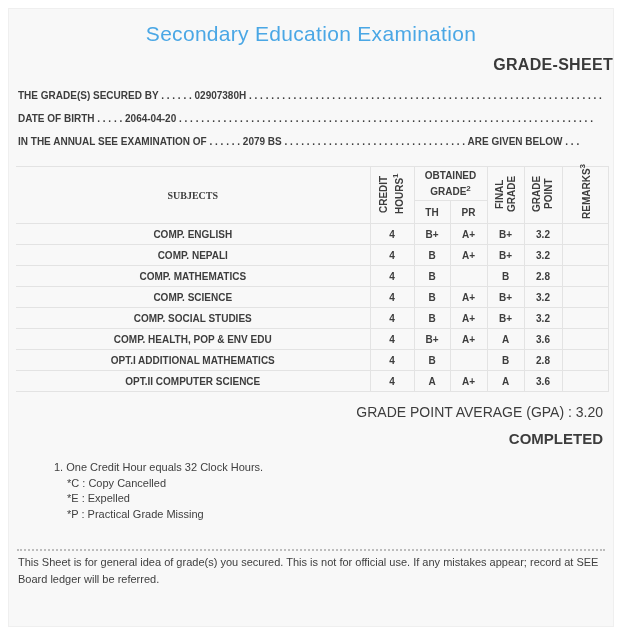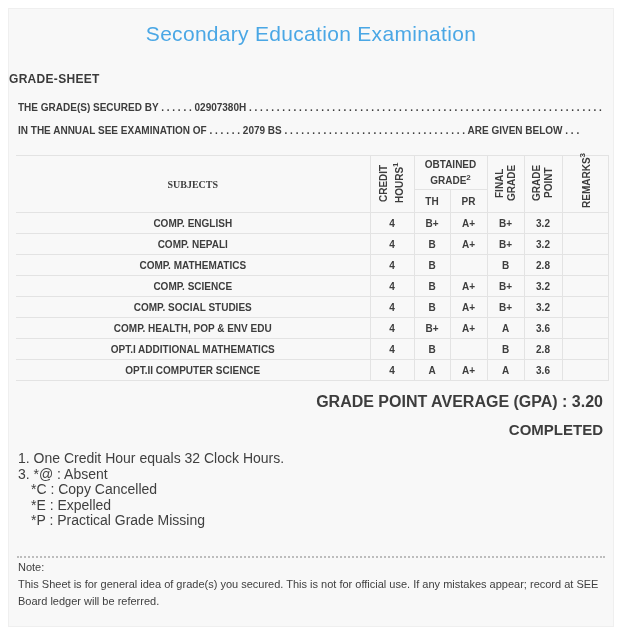--- a/index.html
+++ b/index.html
@@ -15,23 +15,23 @@
   }
   .title {
     margin-top: 13px;
     text-align: center;
     font-size: 21px;
     font-weight: 400;
     color: #4aa7e5;
     letter-spacing: 0.3px;
   }
   .subtitle {
-    margin-top: 26px;
-    text-align: left;
-    font-size: 12px;
+    margin-top: 10px;
+    text-align: right;
+    font-size: 16px;
     font-weight: bold;
     color: #3a3a3a;
     letter-spacing: 0.3px;
   }
   .info-lines { margin-top: 10px; padding: 0 9px; }
   .info-line {
     font-size: 10px;
     font-weight: bold;
     line-height: 23px;
     white-space: nowrap;
@@ -66,43 +66,44 @@
     display: inline-block;
     writing-mode: vertical-rl;
     transform: rotate(180deg);
     line-height: 12px;
     max-height: 50px;
     white-space: normal;
   }
   sup { font-size: 8px; }
   .obtained-h { line-height: 13px; padding: 2px 6px; }
   .summary { margin-top: 12px; padding-right: 10px; text-align: right; }
-  .gpa-line { font-size: 16px; font-weight: bold; color: #3d3d3d; }
+  .gpa-line { font-size: 14px; font-weight: normal; color: #3d3d3d; }
   .status-line { margin-top: 10px; font-size: 15px; font-weight: bold; color: #3d3d3d; }
   .footnotes { margin-top: 13px; padding-left: 9px; }
-  .footnote { font-size: 14px; line-height: 15.5px; color: #404040; }
+  .footnote { font-size: 11px; line-height: 15.5px; color: #404040; margin-left: 36px; }
   .footnote.indent { padding-left: 13px; }
   .dotted-sep {
     margin: 27px 8px 0 8px;
     border-top: 2px dotted #bdbdbd;
     height: 0;
   }
   .note-label { margin-top: 3px; padding-left: 9px; font-size: 11px; color: #404040; }
   .note-text { margin-top: 3px; padding: 0 9px; font-size: 11px; line-height: 17px; color: #404040; }
 </style>
 </head>
 <body>
 
 <div class="panel">
 
   <div class="title">Secondary Education Examination</div>
   <div class="subtitle">GRADE-SHEET</div>
 
   <div class="info-lines">
     <div class="info-line">THE GRADE(S) SECURED BY . . . . . . 02907380H . . . . . . . . . . . . . . . . . . . . . . . . . . . . . . . . . . . . . . . . . . . . . . . . . . . . . . . . . . . . . . . . . . . .</div>
+    <div class="info-line">DATE OF BIRTH . . . . . 2064-04-20 . . . . . . . . . . . . . . . . . . . . . . . . . . . . . . . . . . . . . . . . . . . . . . . . . . . . . . . . . . . . . . . . . . . . . . . . . . .</div>
     <div class="info-line">IN THE ANNUAL SEE EXAMINATION OF . . . . . . 2079 BS . . . . . . . . . . . . . . . . . . . . . . . . . . . . . . . . . ARE GIVEN BELOW . . .</div>
   </div>
 
   <table class="grades">
     <colgroup>
       <col style="width:354px">
         <col style="width:44px">
         <col style="width:36px">
         <col style="width:37px">
       <col style="width:37px">
@@ -208,24 +209,22 @@
   </tbody>
     </table>
 
   <div class="summary">
     <div class="gpa-line">GRADE POINT AVERAGE (GPA) : 3.20</div>
     <div class="status-line">COMPLETED</div>
   </div>
 
   <div class="footnotes">
     <div class="footnote">1. One Credit Hour equals 32 Clock Hours.</div>
-    <div class="footnote">3. *@ : Absent</div>
     <div class="footnote indent">*C : Copy Cancelled</div>
     <div class="footnote indent">*E : Expelled</div>
     <div class="footnote indent">*P : Practical Grade Missing</div>
   </div>
 
   <div class="dotted-sep"></div>
 
-  <div class="note-label">Note:</div>
   <div class="note-text">This Sheet is for general idea of grade(s) you secured. This is not for official use. If any mistakes appear; record at SEE Board ledger will be referred.</div>
 
 </div>
 
 </body></html>

